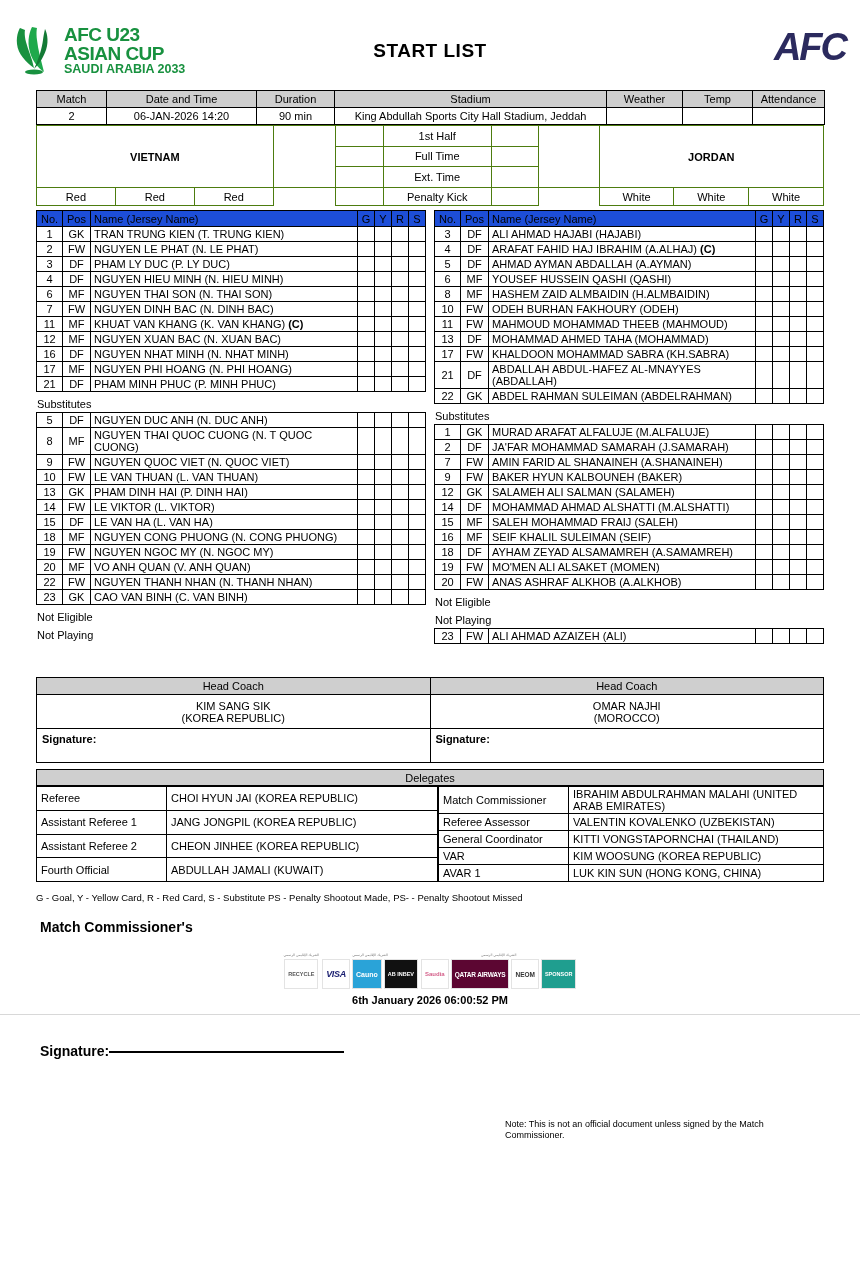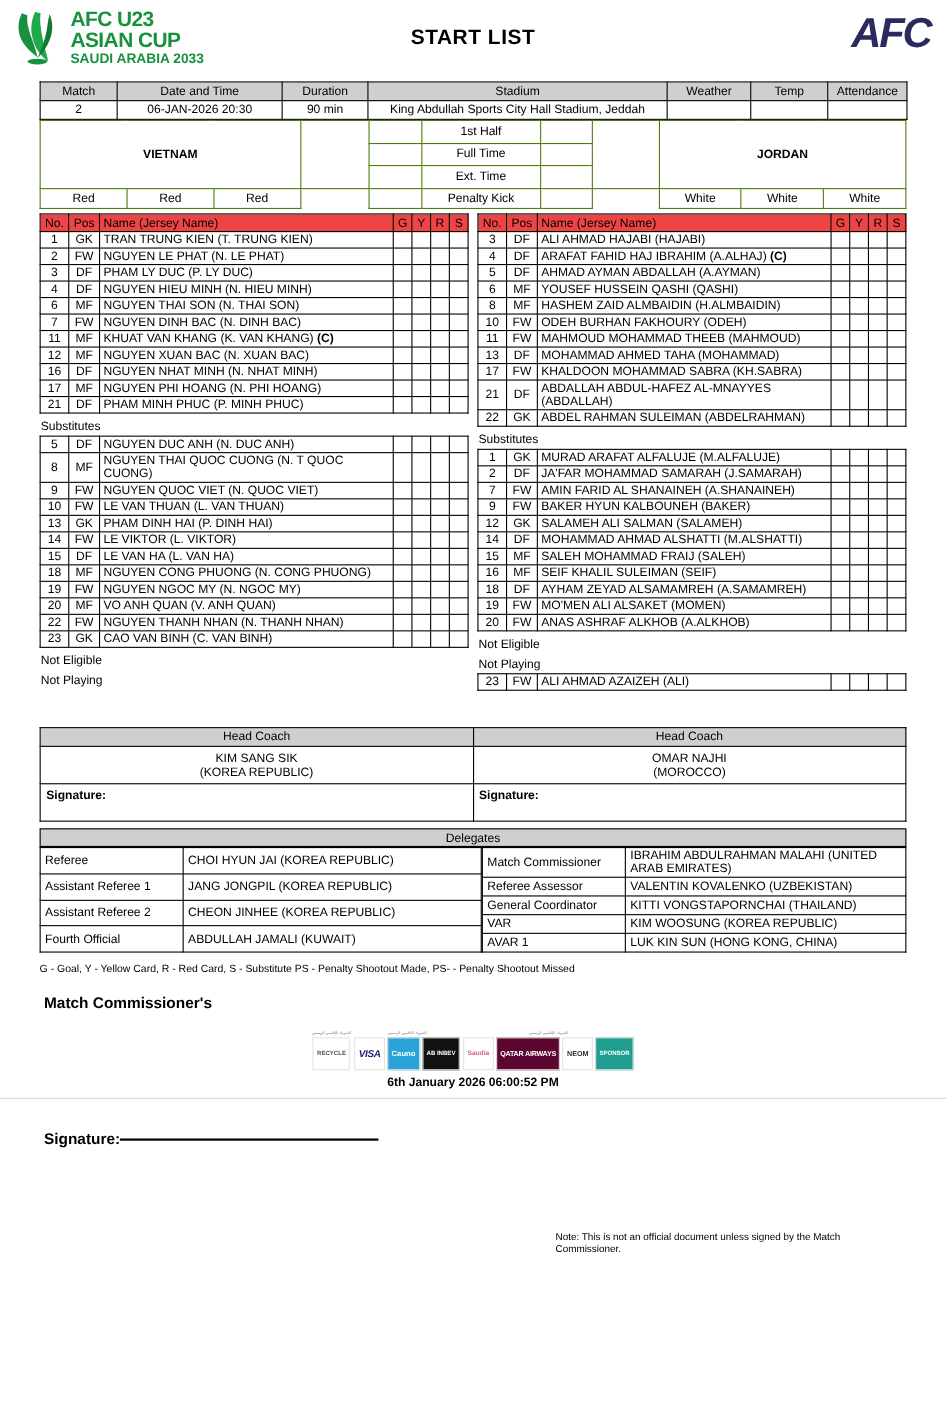--- a/index.html
+++ b/index.html
@@ -5,21 +5,21 @@
   * { box-sizing: border-box; }
   html, body { margin: 0; padding: 0; }
   body {
     width: 860px;
     min-height: 1280px;
     background: #fff;
     font-family: "Liberation Sans", sans-serif;
     color: #000;
     -webkit-font-smoothing: none;
   }
-  .page { position: relative; width: 860px; padding: 2px 0 10px 0; }
+  .page { position: relative; width: 860px; padding: 18px 0 10px 0; }
 
   
   .header { position: relative; height: 72px; }
   .logo-left { position: absolute; left: 12px; top: 6px; display: flex; align-items: center; gap: 6px; }
   .trophy { width: 46px; height: 52px; flex: 0 0 46px; }
   .cup-text { line-height: 1; }
   .cup-l1 { font-size: 19px; font-weight: bold; color: #18913f; letter-spacing: -0.5px; }
   .cup-l2 { font-size: 19px; font-weight: bold; color: #18913f; letter-spacing: -0.5px; }
   .cup-l3 { font-size: 12.5px; font-weight: bold; color: #18913f; letter-spacing: 0px; }
 
@@ -49,21 +49,21 @@
   .nb { border: none !important; }
 
   
   .cols { display: flex; gap: 8px; margin: 4px 36px 0 36px; align-items: flex-start; }
   .col { width: 396px; }
 
   .lineup { width: 100%; table-layout: fixed; border-collapse: collapse; }
   .lineup th, .lineup td {
     border: 1px solid #000; font-size: 11px; padding: 1px 3px; vertical-align: middle;
   }
-  .lineup th { background: #ef4444; font-weight: normal; text-align: center; height: 16px; }
+  .lineup th { background: #1d4ed8; font-weight: normal; text-align: center; height: 16px; }
   .lineup th.nm, .lineup td.nm { text-align: left; }
   .lineup td.no { text-align: center; width: 26px; }
   .lineup td.pos { text-align: center; width: 28px; }
   .lineup col.c-g, .lineup col.c-y, .lineup col.c-r, .lineup col.c-s { width: 17px; }
   .lineup td.mk { }
   .cap { font-weight: bold; }
 
   .subhead { font-size: 11px; margin: 6px 0 2px 1px; }
   .plainline { font-size: 11px; margin: 6px 0 2px 1px; }
 
@@ -154,21 +154,21 @@
         <th>Match</th>
         <th>Date and Time</th>
         <th>Duration</th>
         <th>Stadium</th>
         <th>Weather</th>
         <th>Temp</th>
         <th>Attendance</th>
       </tr>
       <tr>
         <td>2</td>
-        <td>06-JAN-2026 20:30</td>
+        <td>06-JAN-2026 14:20</td>
         <td>90 min</td>
         <td>King Abdullah Sports City Hall Stadium, Jeddah</td>
         <td></td>
         <td></td>
         <td></td>
       </tr>
     </tbody>
       </table>
 
     <table class="score-tbl">

